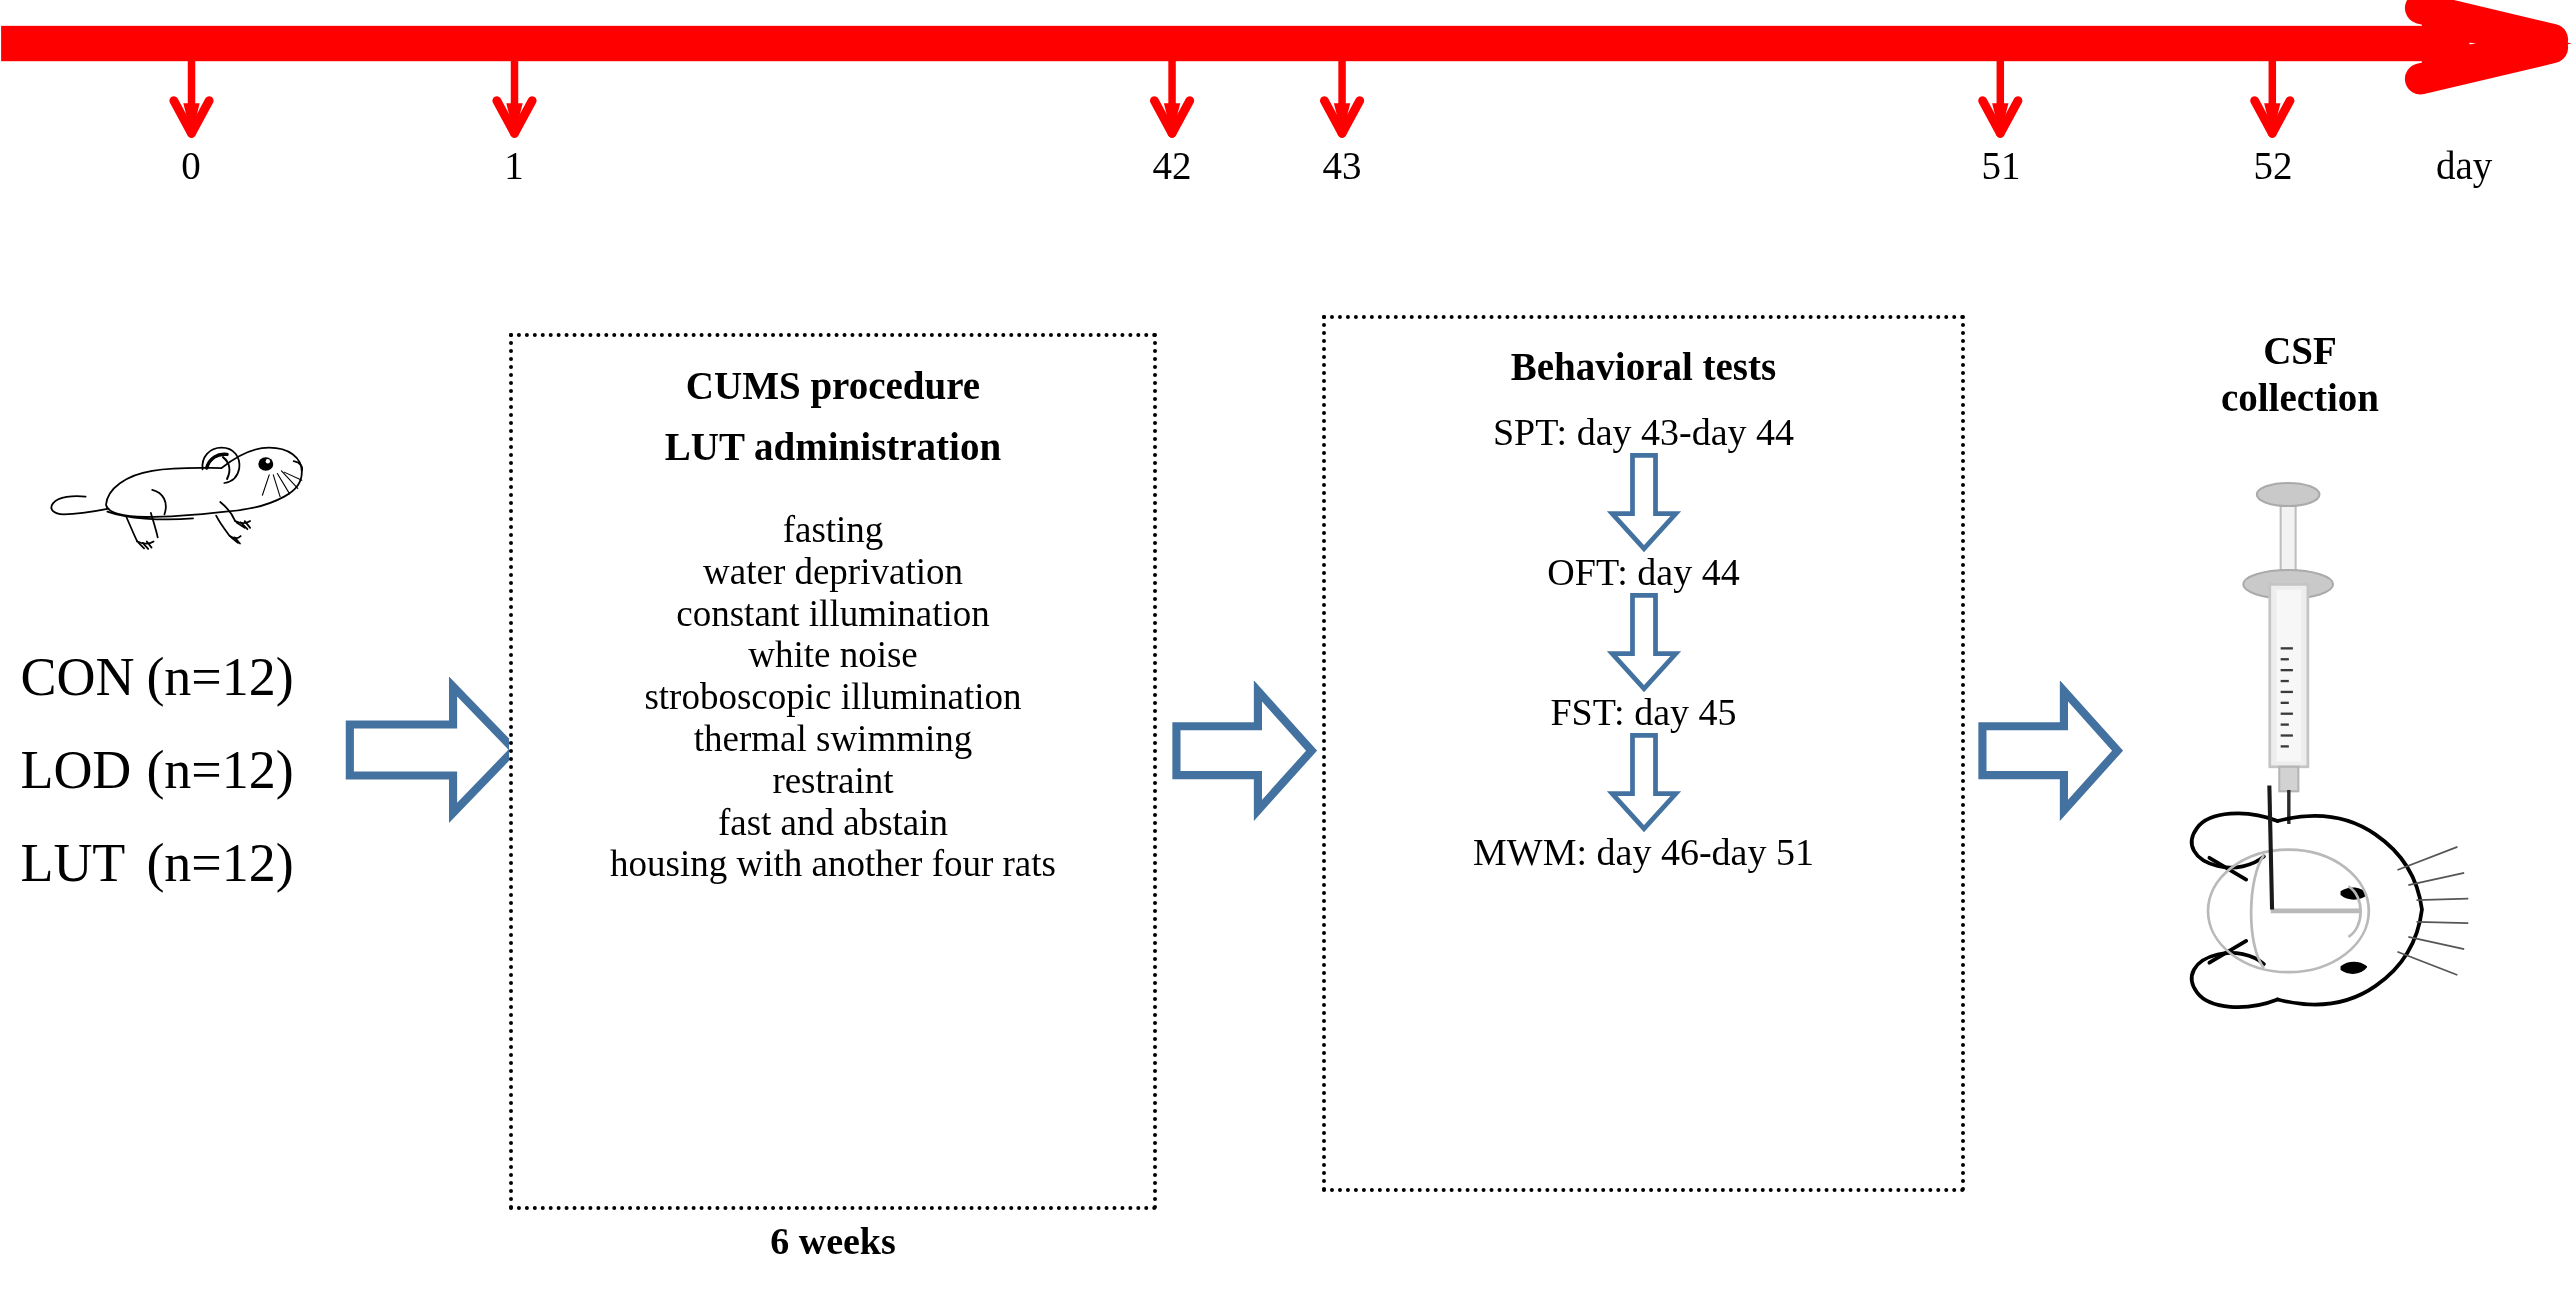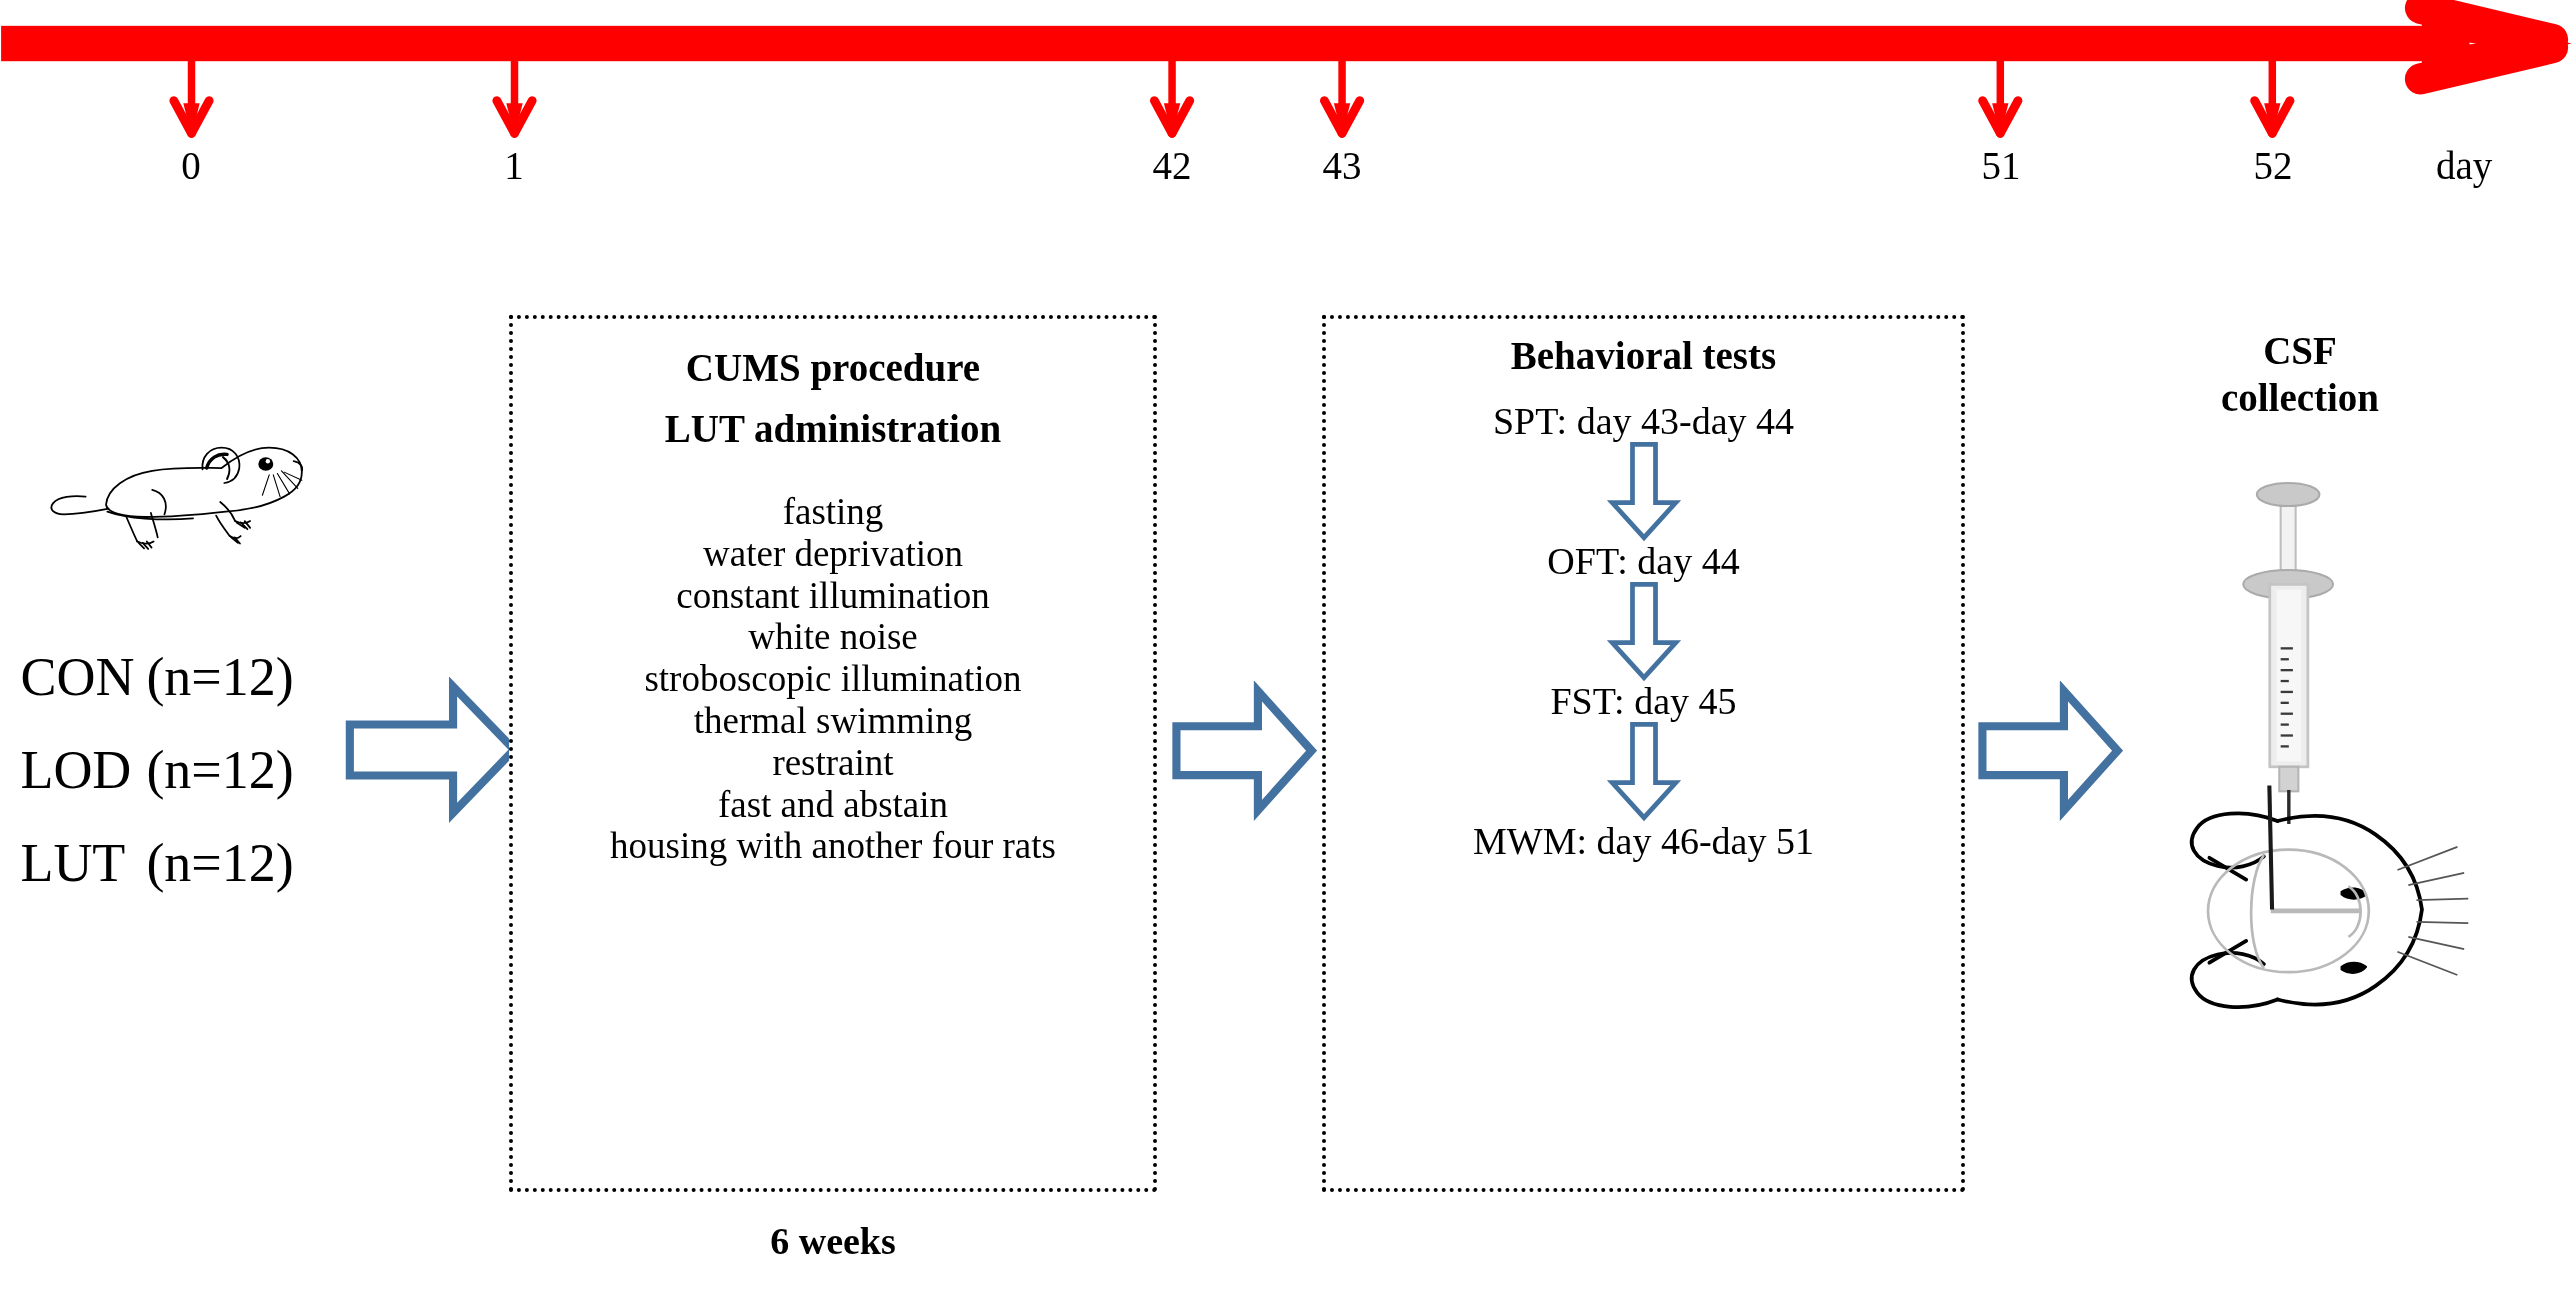--- a/index.html
+++ b/index.html
@@ -59,21 +59,21 @@
   .group-n    { display: inline-block; }
 
   
   .dotted-box {
     position: absolute;
     border: 4.8px dotted #000000;
     box-sizing: border-box;
     background: #ffffff;
   }
   #cums-box {
-    left: 509px; top: 315px;
+    left: 509px; top: 333px;
     width: 648px; height: 877px;
   }
   #behavior-box {
     left: 1322px; top: 315px;
     width: 643px; height: 877px;
   }
 
   .box-heading {
     text-align: center;
     font-weight: bold;
@@ -89,21 +89,21 @@
     margin: 12px;
     padding: 27px 0 0 0;
     text-align: center;
   }
   #stressor-list li {
     font-size: 37px;
     line-height: 1.13;
     white-space: nowrap;
   }
 
-  #behavior-heading { margin-top: 14px; }
+  #behavior-heading { margin-top: 25px; }
   .behavior-step {
     text-align: center;
     font-size: 38px;
     line-height: 1;
     white-space: nowrap;
   }
   .down-arrow-wrap {
     display: flex;
     justify-content: center;
   }

